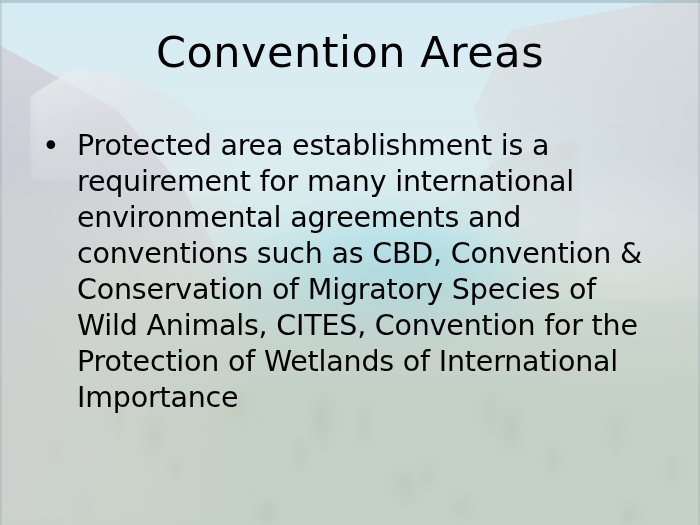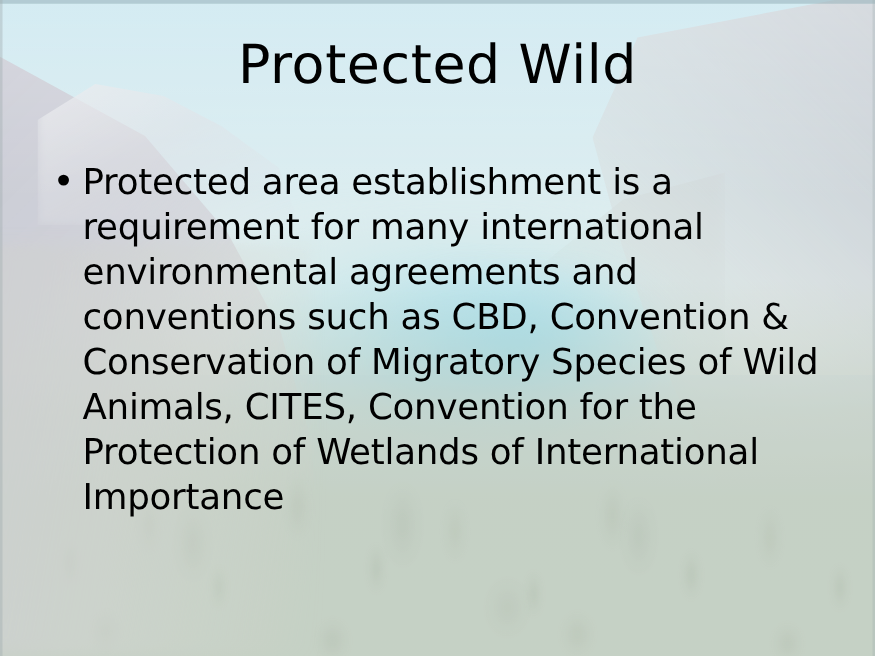--- a/index.html
+++ b/index.html
@@ -240,20 +240,21 @@
   }
 
   .bullet-text {
     flex: 1 1 auto;
     font-family: "DejaVu Sans", sans-serif;
     font-size: 28.5px;
     line-height: 36px;
     letter-spacing: -0.2px;
     color: #000000;
     white-space: pre-line;
+    margin-left: 11px;
   }
 </style>
 </head>
 <body>
 
 <div class="slide">
 
   <div class="photo">
     <div class="sky"></div>
     <div class="mtn-right-far"></div>
@@ -268,21 +269,21 @@
     <div class="left-wash"></div>
     <div class="wash"></div>
     <div class="wash-top"></div>
     <div class="edge-top"></div>
     <div class="edge-left"></div>
     <div class="edge-right"></div>
   </div>
 
   <div class="content">
 
-    <div class="slide-title">Protected Wild</div>
+    <div class="slide-title">Convention Areas</div>
 
     <div class="body-block">
       <div class="bullet-dot">•</div>
       <div class="bullet-text">Protected area establishment is a requirement for many international environmental agreements and conventions such as CBD, Convention &amp; Conservation  of Migratory Species of Wild Animals, CITES, Convention for the Protection of Wetlands of International Importance</div>
     </div>
 
   </div>
 </div>
 
 </body></html>

